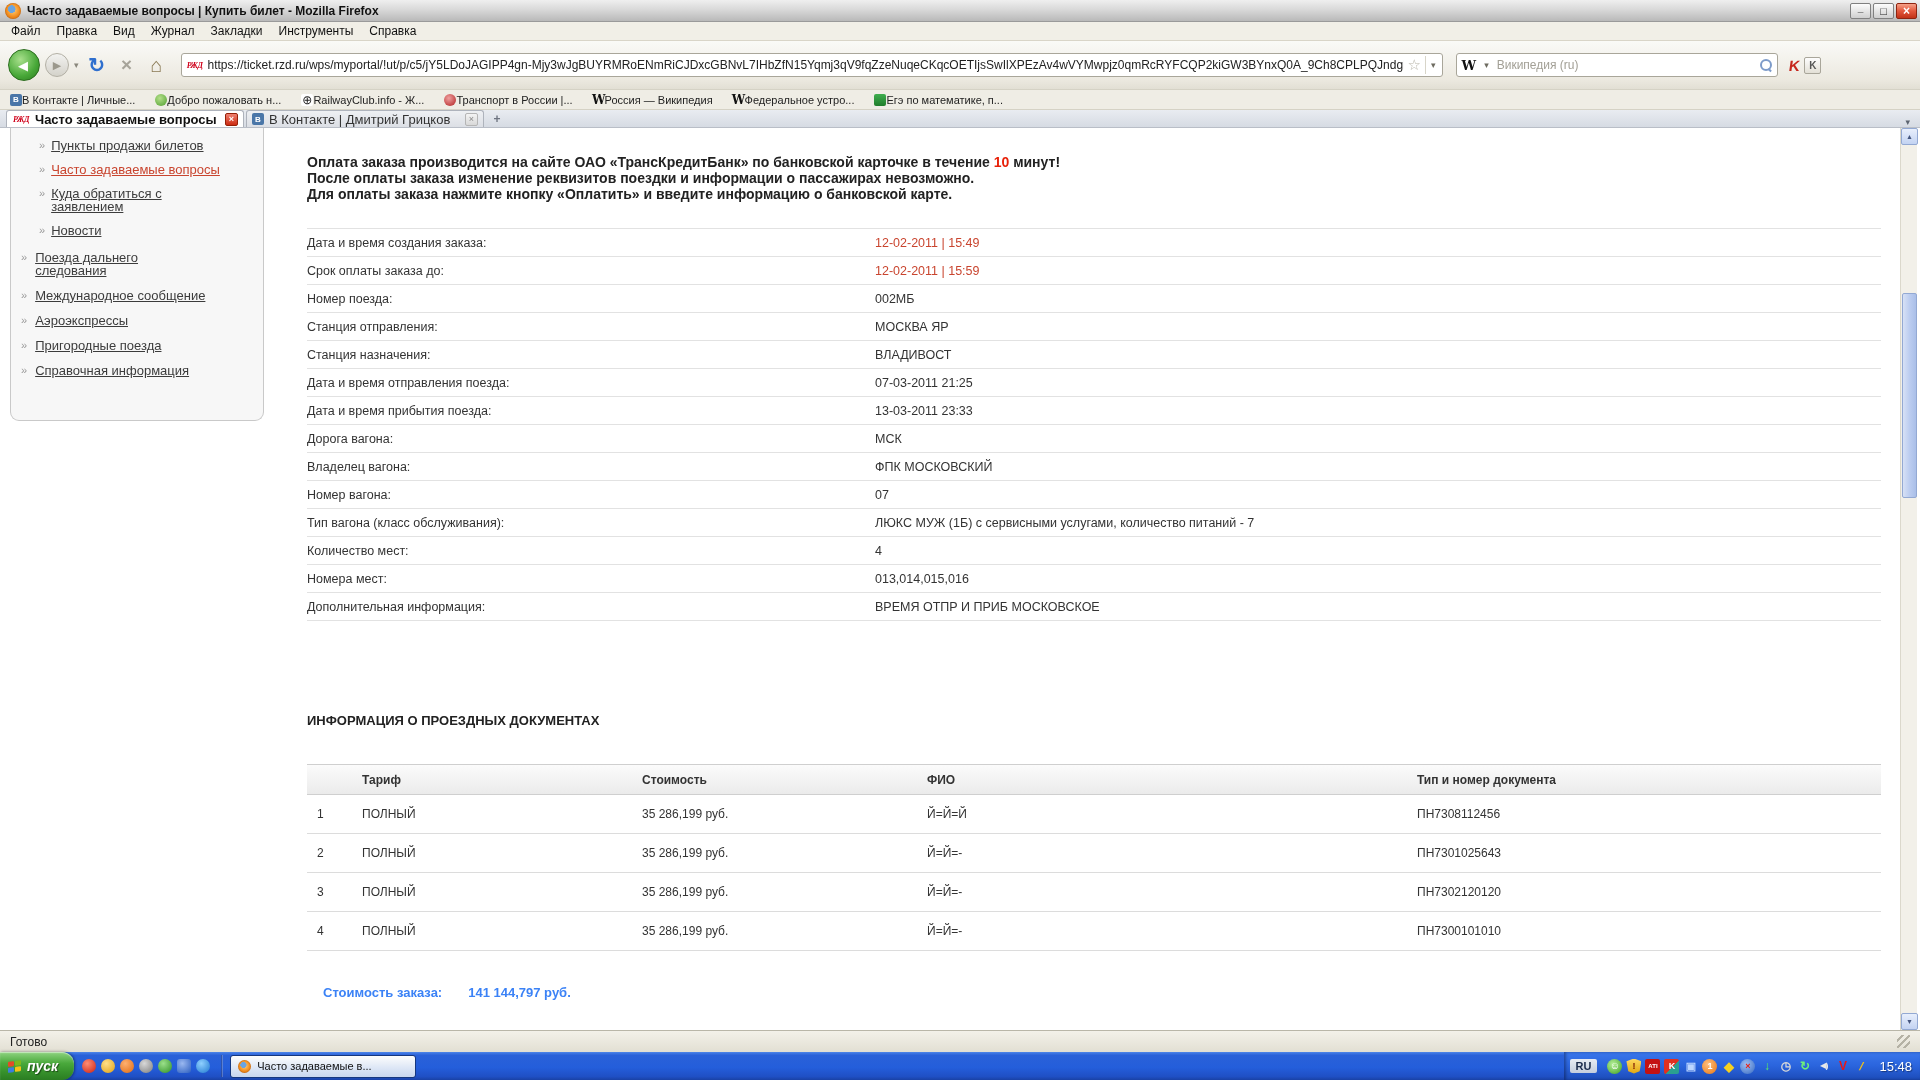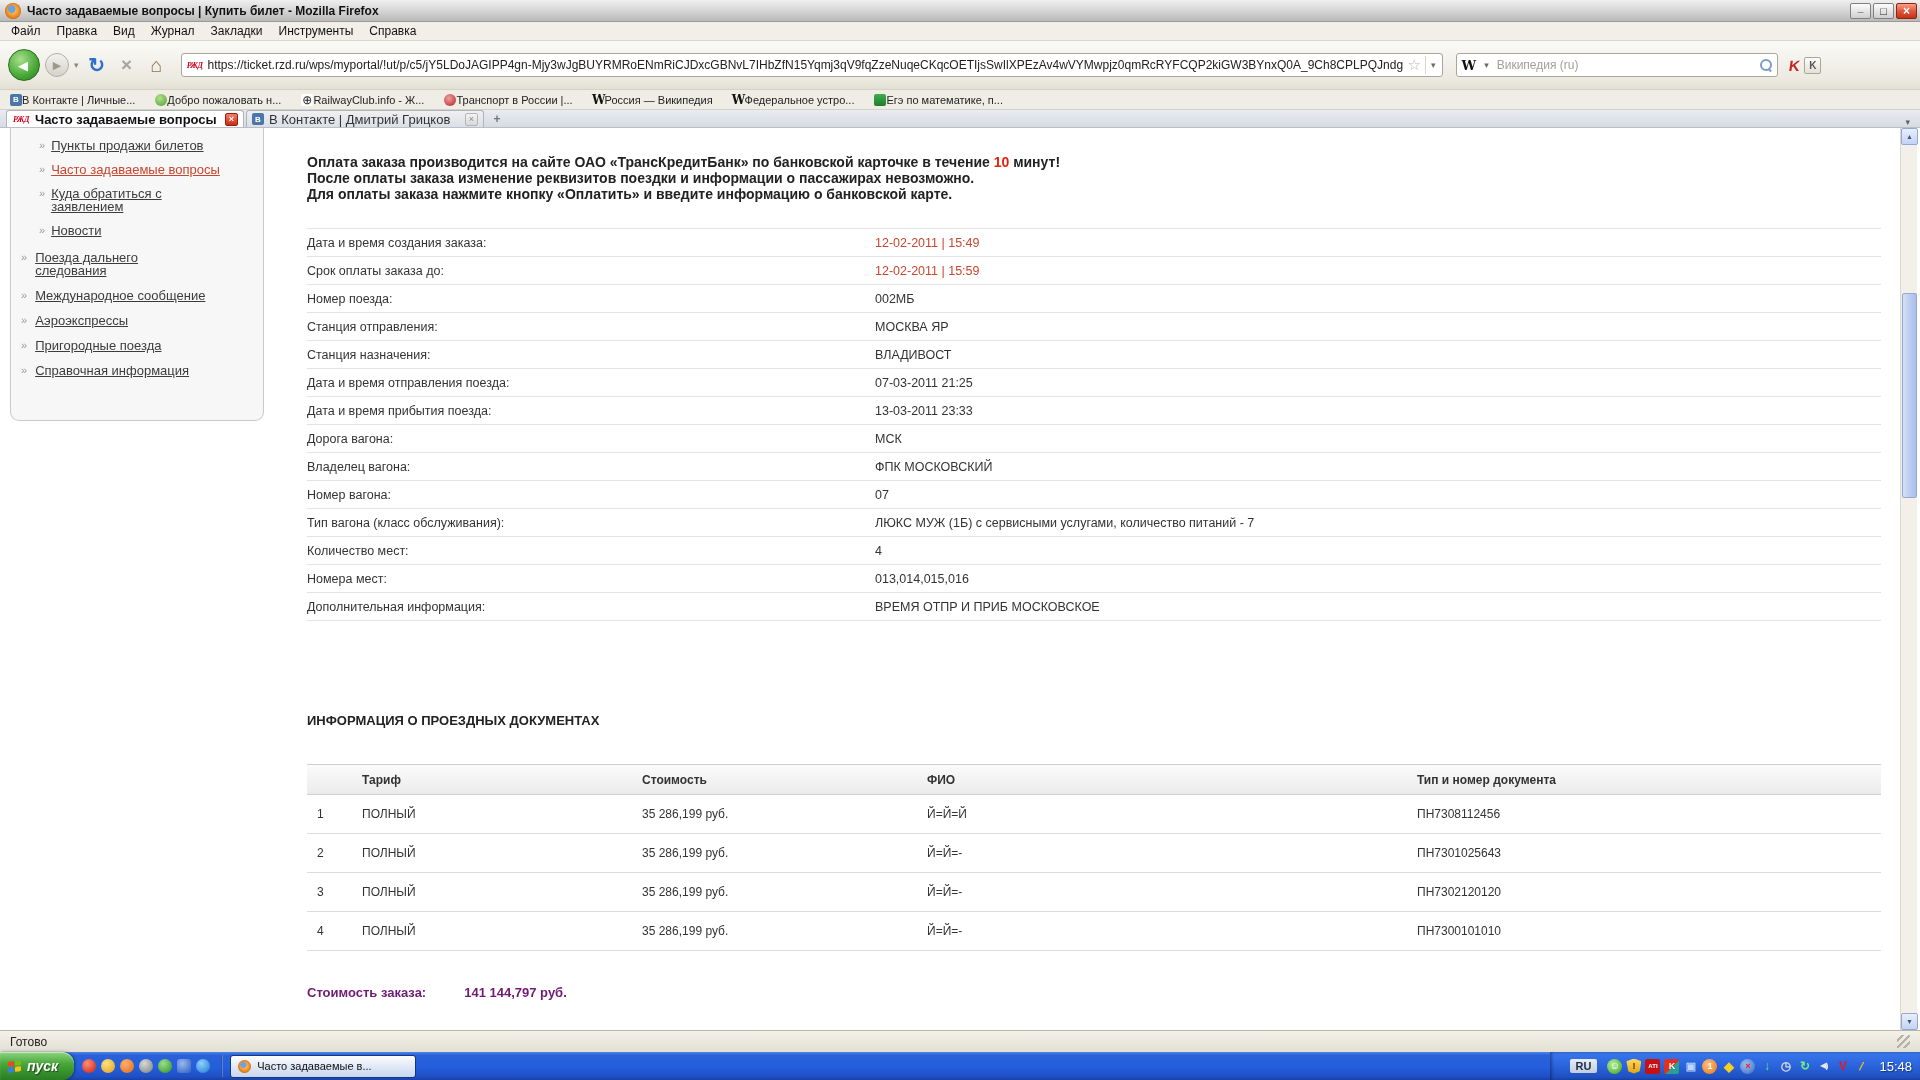--- a/index.html
+++ b/index.html
@@ -130,21 +130,21 @@
   .drow .dval.red { color:#c9452f; }
 
   .docs-title { margin:92px 0 0 12px; font-weight:bold; font-size:13px; color:#222; }
 
   .docs-table { margin:36px 0 0 12px; border-top:1px solid #cfcfcf; }
   .trow { display:grid; grid-template-columns:45px 280px 285px 490px 1fr; align-items:center; }
   .trow.head { height:30px; background:linear-gradient(180deg,#fbfbfb,#ebebeb); border-bottom:1px solid #cfcfcf; font-weight:bold; }
   .trow.body { height:39px; border-bottom:1px solid #dcdcdc; }
   .tcell { padding-left:10px; font-size:12px; white-space:nowrap; }
 
-  .total-line { margin:34px 0 0 12px; font-weight:bold; font-size:13px; color:#701a75; display:flex; gap:38px; }
+  .total-line { margin:34px 0 0 28px; font-weight:bold; font-size:13px; color:#3b82f6; display:flex; gap:26px; }
 
   
   .vscroll { position:absolute; right:3px; top:0; width:17px; height:100%; background:#f2f0e9; border-left:1px solid #dbd8cc; }
   .sbtn { position:absolute; left:0; width:17px; height:17px; background:linear-gradient(180deg,#e8effc,#c3d3f2); border:1px solid #93a9d3;
     border-radius:2px; display:flex; align-items:center; justify-content:center; font-size:7px; color:#44557e; }
   .sbtn.up { top:0; } .sbtn.up::before { content:"▲"; }
   .sbtn.down { bottom:0; } .sbtn.down::before { content:"▼"; }
   .sthumb { position:absolute; left:1px; top:165px; width:15px; height:205px; border-radius:2px;
     background:linear-gradient(90deg,#d7e1f5,#bccdf0 50%,#aabfe8); border:1px solid #93a9d3; }
 
@@ -176,21 +176,21 @@
   .ql7 { background:radial-gradient(circle at 38% 32%,#8fd0ff,#1f78d0); }
   .tb-divider { width:2px; height:22px; margin:0 3px;
     background:linear-gradient(90deg, rgba(0,0,30,.35), rgba(255,255,255,.35)); }
 
   .taskbutton { height:23px; width:186px; display:flex; align-items:center; gap:6px; padding:0 7px; margin-left:4px;
     background:linear-gradient(180deg,#fdfdfd,#dbe5f5 60%,#c8d6ee); border:1px solid #16377e; border-radius:3px;
     font-size:11px; color:#111; }
   .taskbutton .ff-logo { width:13px; height:13px; flex:0 0 13px; }
   .taskbutton span.lbl { white-space:nowrap; overflow:hidden; }
 
-  .tray { margin-left:auto; height:28px; display:flex; align-items:center; gap:4px; padding:0 8px 0 20px;
+  .tray { margin-left:auto; height:28px; display:flex; align-items:center; gap:4px; padding:0 8px 0 6px;
     background:linear-gradient(180deg,#3a77ec 0%,#2a64dd 50%,#1c4bb8 100%); box-shadow:inset 2px 0 3px rgba(0,0,20,.35); }
   .lang { background:linear-gradient(#e8ecf3,#c4cddd); color:#1a2a4a; font-weight:bold; font-size:11px;
     padding:1px 6px; border-radius:2px; margin-right:6px; }
   .ti { width:15px; height:15px; display:flex; align-items:center; justify-content:center; border-radius:2px;
     font-size:9px; font-weight:bold; color:#fff; line-height:1; }
   .ti.icq { background:radial-gradient(circle at 40% 35%,#b6f09a,#3c9e1e); border-radius:50%; font-size:10px; }
   .ti.shield { background:linear-gradient(#ffd95e,#e0a410); clip-path:polygon(50% 0,100% 18%,88% 85%,50% 100%,12% 85%,0 18%); color:#7a1600; }
   .ti.ati { background:#c41212; font-size:6px; letter-spacing:0; }
   .ti.kav { background:linear-gradient(135deg,#e03020 55%,#2aa090 55%); }
   .ti.net { background:transparent; color:#bcd6ff; font-size:11px; }

